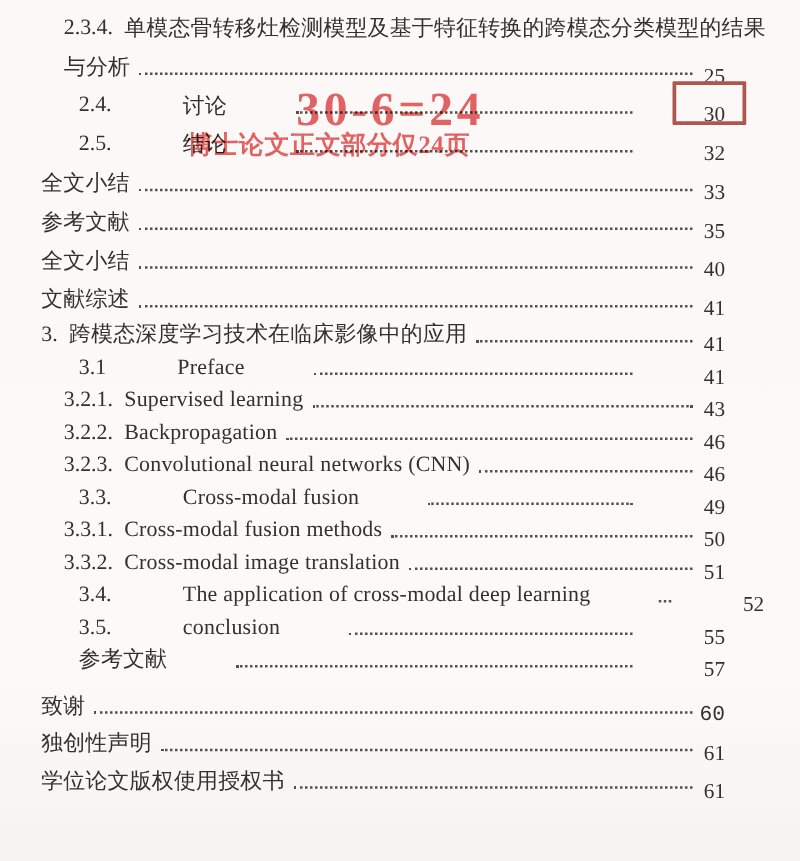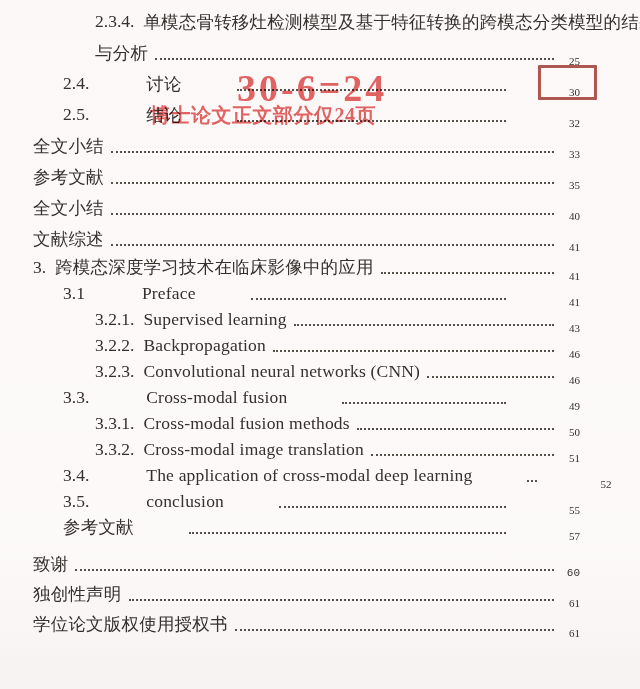--- a/index.html
+++ b/index.html
@@ -16,35 +16,35 @@
   .row {
     position: relative;
     display: flex;
     align-items: center;
     padding-right: 60px;
     font-size: 17.5px;
     white-space: nowrap;
   }
   .lv0 { padding-left: 33px; }
   .lv1 { padding-left: 63px; gap: 48px; }
-  .lv2 { padding-left: 95px; }
+  .lv2 { padding-left: 51px; }
   .sec-a { height: 31px; }
   .sec-b { height: 26px; }
   .sec-c { height: 30px; }
   .sec-b + .sec-c { margin-top: 9px; font-family: Liberation Mono, monospace; }
   .num { margin-right: 9px; }
   .title { letter-spacing: 0.2px; }
   .leader {
     flex: 1;
     height: 0;
     border-bottom: 2px dotted #55504a;
     margin: 12px 4px 0 7px;
     min-width: 10px;
   }
-  .pagenum { min-width: 22px; text-align: right; font-size: 11px; margin-top: 17px; }
+  .pagenum { min-width: 22px; text-align: right; font-size: 17px; margin-top: 17px; }
   .red-box {
     position: absolute;
     top: -3px;
     right: 43px;
     width: 53px;
     height: 29px;
     border: 3px solid #ad5750;
     border-radius: 1px;
   }
   .ann {

